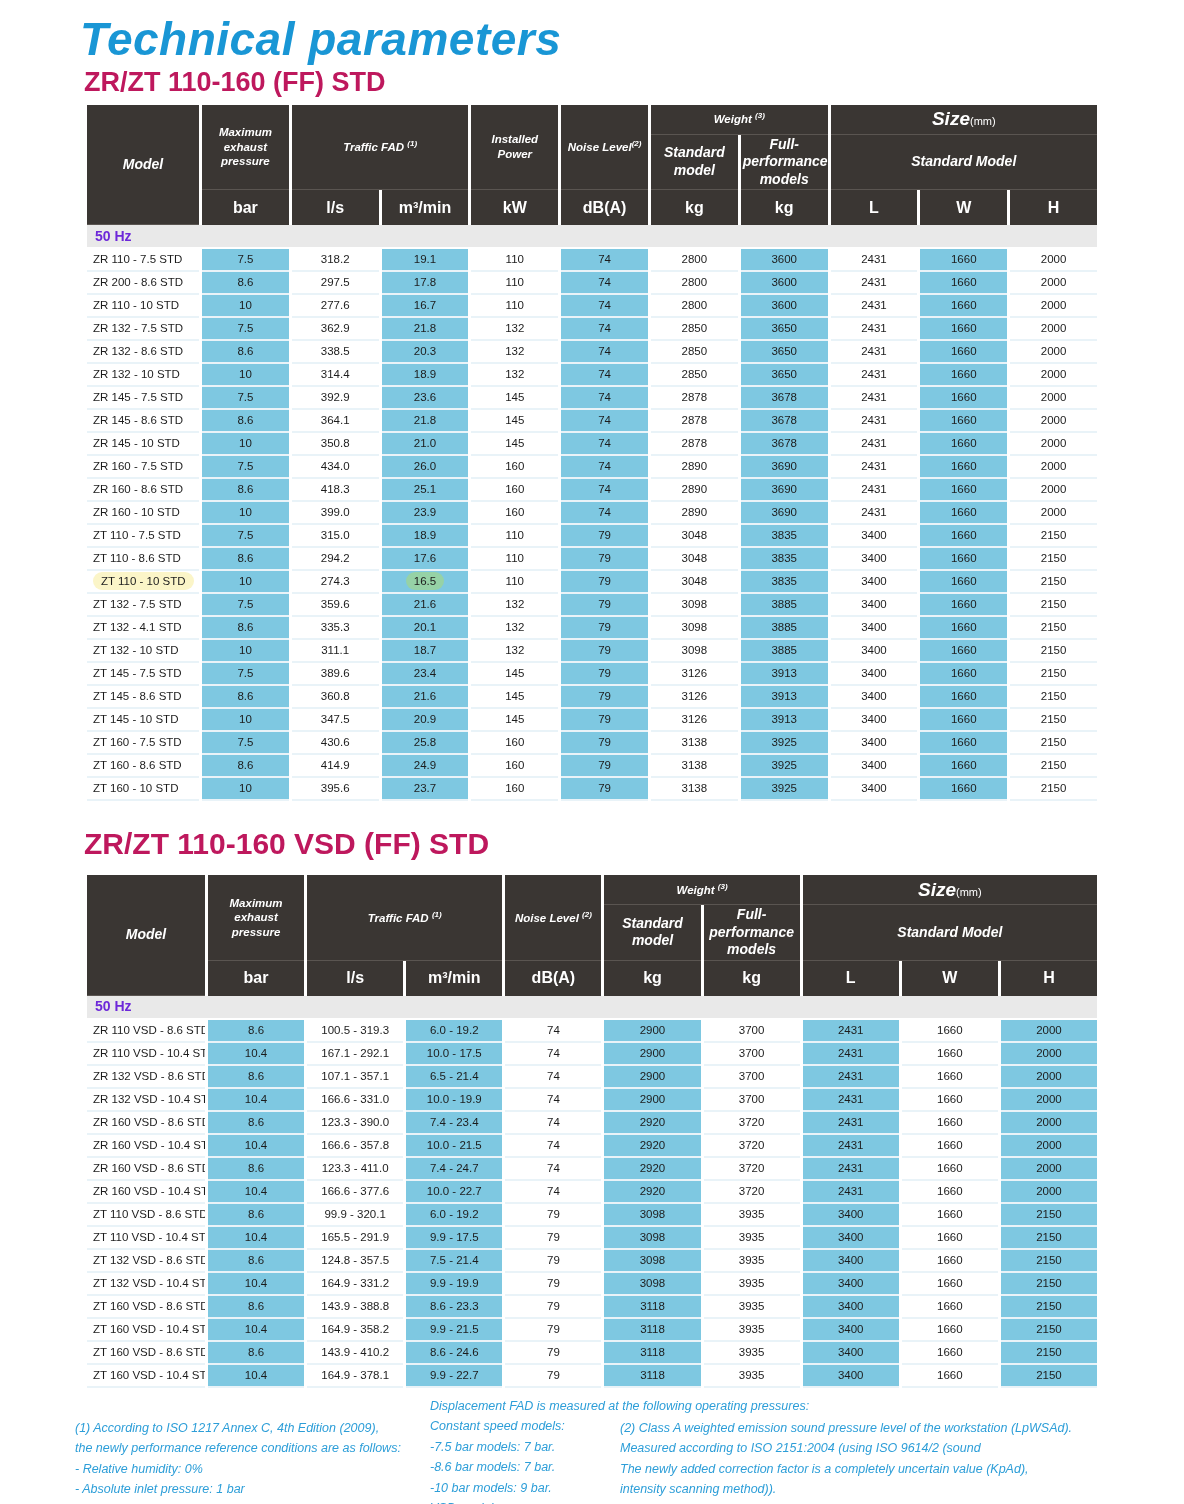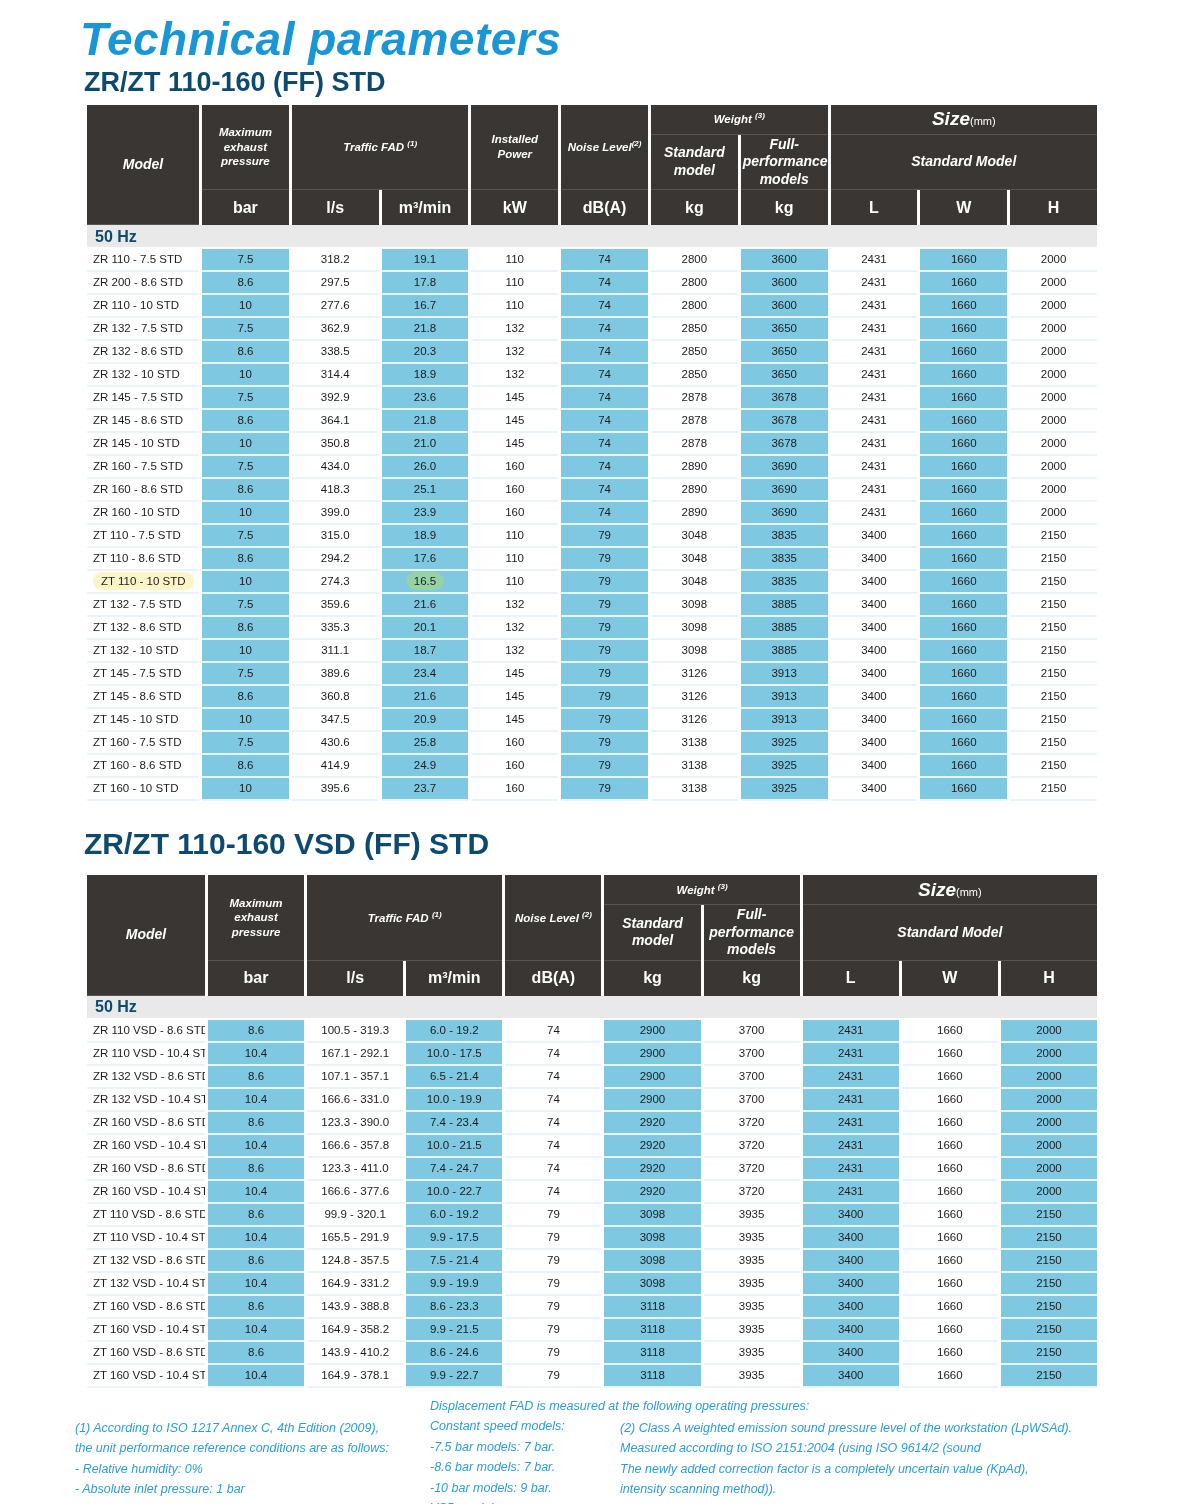--- a/index.html
+++ b/index.html
@@ -1,38 +1,38 @@
 <!DOCTYPE html>
 <html><head>
 <meta charset="utf-8">
 <style>
   html,body{margin:0;padding:0;background:#ffffff;}
   body{width:1184px;height:1504px;overflow:hidden;font-family:"Liberation Sans",sans-serif;color:#1c1c1c;}
   .page{width:1184px;box-sizing:border-box;padding:10px 84px 0 84px;}
 
   h1{color:#1996d5;font-style:italic;font-weight:bold;font-size:46px;line-height:1.1;margin:4px 0 2px -4px;letter-spacing:.5px;}
-  .tbl-title{color:#0c4a6e;font-weight:bold;margin:0;}
+  .tbl-title{color:#be185d;font-weight:bold;margin:0;}
   .tbl-title.t1{font-size:27px;margin:0 0 7px 0;}
   .tbl-title.t2{font-size:30px;margin:26px 0 14px 0;}
 
   table{border-collapse:separate;border-spacing:3px 0;table-layout:fixed;width:100%;}
   thead th{background:#3a3633;color:#ffffff;font-style:italic;font-weight:bold;font-size:11.5px;padding:1px 2px;text-align:center;border-bottom:1px solid #5a5551;line-height:1.25;}
   thead th.model-th{font-size:14px;}
   thead th.units{font-style:normal;font-weight:bold;font-size:16px;height:33px;border-bottom:none;}
   thead th.grp{height:27px;}
   thead th.sub{height:27px;font-size:14px;}
   .size-big{font-size:19px;font-style:italic;font-weight:bold;margin-top:20px;}
   .size-mm{font-size:11px;font-style:normal;font-weight:normal;text-align:center;}
   .std-model{font-size:14px;}
   sup{font-size:8px;font-weight:bold;}
 
   tbody td{font-size:11.5px;text-align:center;height:21px;padding:0;border-bottom:2px solid #e9f3f8;background:#ffffff;line-height:21px;white-space:nowrap;overflow:hidden;}
   tbody td.blue{background:#7ec8e1;}
   tbody td.model{text-align:left;padding-left:6px;font-size:11.5px;}
-  tbody tr.band td{background:#e9e9e9;text-align:left;padding-left:8px;font-weight:bold;font-size:16px;height:22px;border-bottom:2px solid #ffffff;color:#0c4a6e;}
+  tbody tr.band td{background:#e9e9e9;text-align:left;padding-left:8px;font-weight:bold;font-size:14px;height:22px;border-bottom:2px solid #ffffff;color:#6d28d9;}
 
   .hl{display:inline-block;line-height:16px;border-radius:9px;padding:1px 8px;}
   .hl-yellow{background:#fbf5c8;}
   .hl-green{background:#96d2a6;}
 
   .footnotes{position:relative;height:168px;margin-top:8px;color:#2d9ed8;font-style:italic;font-size:12.5px;line-height:20.5px;}
   .fn-block{position:absolute;white-space:nowrap;}
   .fn-left{left:-9px;top:22px;}
   .fn-mid{left:346px;top:0;}
   .fn-right{left:536px;top:22px;}
@@ -293,21 +293,21 @@
           <td class="blue">21.6</td>
           <td>132</td>
           <td class="blue">79</td>
           <td>3098</td>
           <td class="blue">3885</td>
           <td>3400</td>
           <td class="blue">1660</td>
           <td>2150</td>
         </tr>
         <tr>
-          <td class="model">ZT 132 - 8.6 STD</td>
+          <td class="model">ZT 132 - 4.1 STD</td>
           <td class="blue">8.6</td>
           <td>335.3</td>
           <td class="blue">20.1</td>
           <td>132</td>
           <td class="blue">79</td>
           <td>3098</td>
           <td class="blue">3885</td>
           <td>3400</td>
           <td class="blue">1660</td>
           <td>2150</td>
@@ -642,21 +642,21 @@
           <td class="blue">3400</td>
           <td>1660</td>
           <td class="blue">2150</td>
         </tr>
       </tbody>
   </table>
 
   <div class="footnotes">
     <div class="fn-block fn-left">
         <div>(1) According to ISO 1217 Annex C, 4th Edition (2009),</div>
-        <div>the unit performance reference conditions are as follows:</div>
+        <div>the newly performance reference conditions are as follows:</div>
         <div>- Relative humidity: 0%</div>
         <div>- Absolute inlet pressure: 1 bar</div>
         <div>- Inlet temperature: 20°C</div>
       </div>
     <div class="fn-block fn-mid">
         <div>Displacement FAD is measured at the following operating pressures:</div>
         <div>Constant speed models:</div>
         <div>-7.5 bar models: 7 bar.</div>
         <div>-8.6 bar models: 7 bar.</div>
         <div>-10 bar models: 9 bar.</div>

